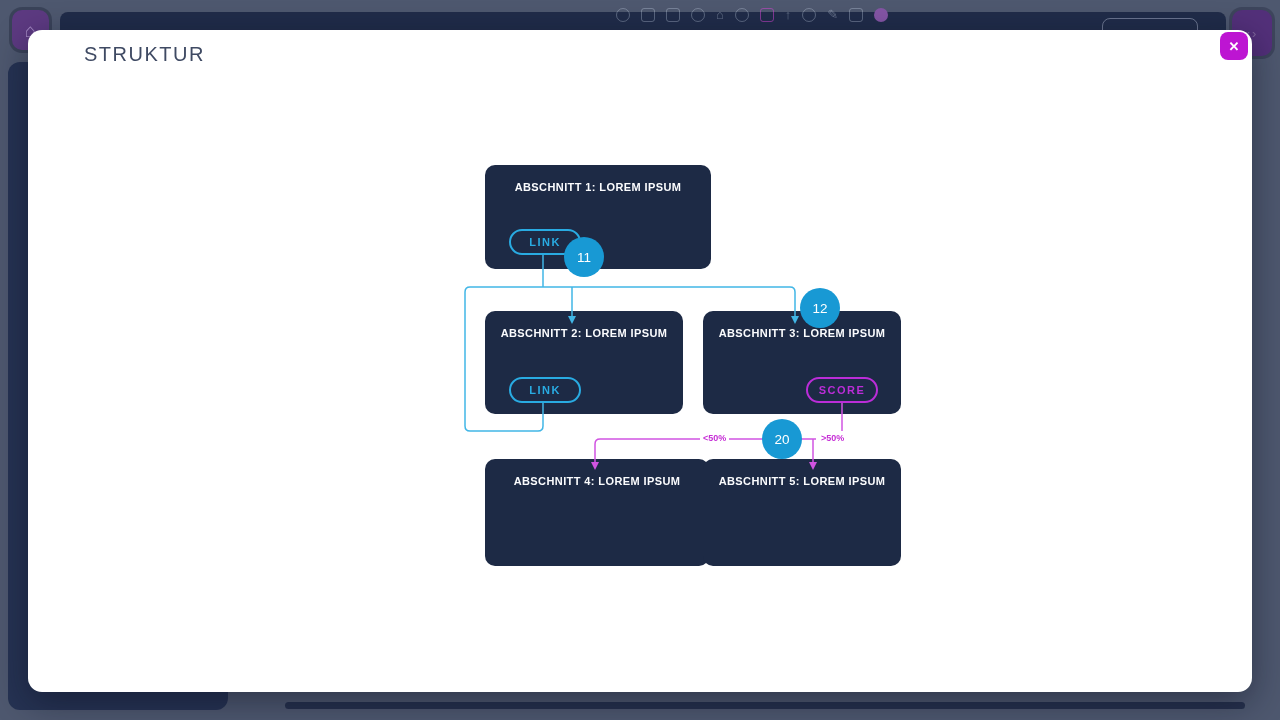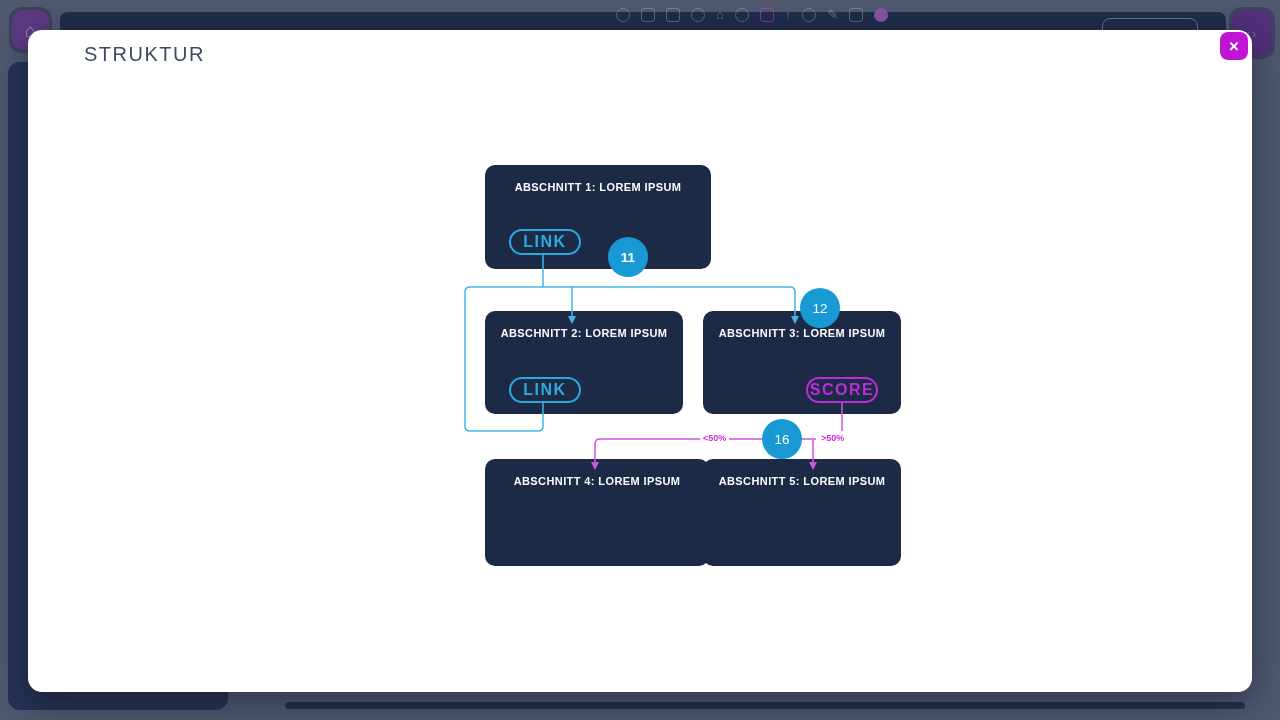--- a/index.html
+++ b/index.html
@@ -55,37 +55,37 @@
   .n1 { left:485px; top:165px; width:226px; height:104px; }
   .n2 { left:485px; top:311px; width:198px; height:103px; }
   .n3 { left:703px; top:311px; width:198px; height:103px; }
   .n4 { left:485px; top:459px; width:224px; height:107px;padding-left:10px; }
   .n5 { left:703px; top:459px; width:198px; height:107px; }
 
   .edges-svg { position:absolute; left:0; top:0; width:1280px; height:720px;
                z-index:21; pointer-events:none; }
 
   .chip { position:absolute; width:72px; height:26px; display:flex; align-items:center;
-          justify-content:center; font-size:16px; font-weight:700; letter-spacing:1.5px;
+          justify-content:center; font-size:11px; font-weight:700; letter-spacing:1.5px;
           border:2px solid; border-radius:13px; background:#1d2a45; z-index:22; }
   .chip.cyan { color:#29abe2; border-color:#29abe2; }
   .chip.magenta { color:#bb2dd8; border-color:#bb2dd8; }
   .chip1 { left:509px; top:229px; }
   .chip2 { left:509px; top:377px; }
   .chip3 { left:806px; top:377px; }
 
   .edge-label { position:absolute; font-size:9px; font-weight:700; color:#c62fd6;
                 background:#ffffff; padding:0 3px; line-height:13px; z-index:22; }
   .el-less { left:700px; top:432px; }
   .el-greater { left:818px; top:432px; }
 
   .badge { position:absolute; width:40px; height:40px; border-radius:50%;
            background:#1899d4; color:#ffffff; display:flex; align-items:center;
            justify-content:center; font-size:13.5px; font-weight:500; z-index:23; }
-  .b11 { left:608px; top:237px;font-weight:bold; }
+  .b11 { left:564px; top:237px; }
   .b12 { left:800px; top:288px;text-align:right; }
   .b13 { left:762px; top:419px; }
 </style>
 </head>
 <body>
 
 <div class="topbar"></div>
 
 <div class="topbar-icons">
   <div class="t-ic circle"></div>
@@ -167,13 +167,13 @@
 
 <div class="chip cyan chip1">LINK</div>
 <div class="chip cyan chip2">LINK</div>
 <div class="chip magenta chip3">SCORE</div>
 
 <div class="edge-label el-less">&lt;50%</div>
 <div class="edge-label el-greater">&gt;50%</div>
 
 <div class="badge b11">11</div>
 <div class="badge b12">12</div>
-<div class="badge b13">16</div>
+<div class="badge b13">20</div>
 
 </body></html>

